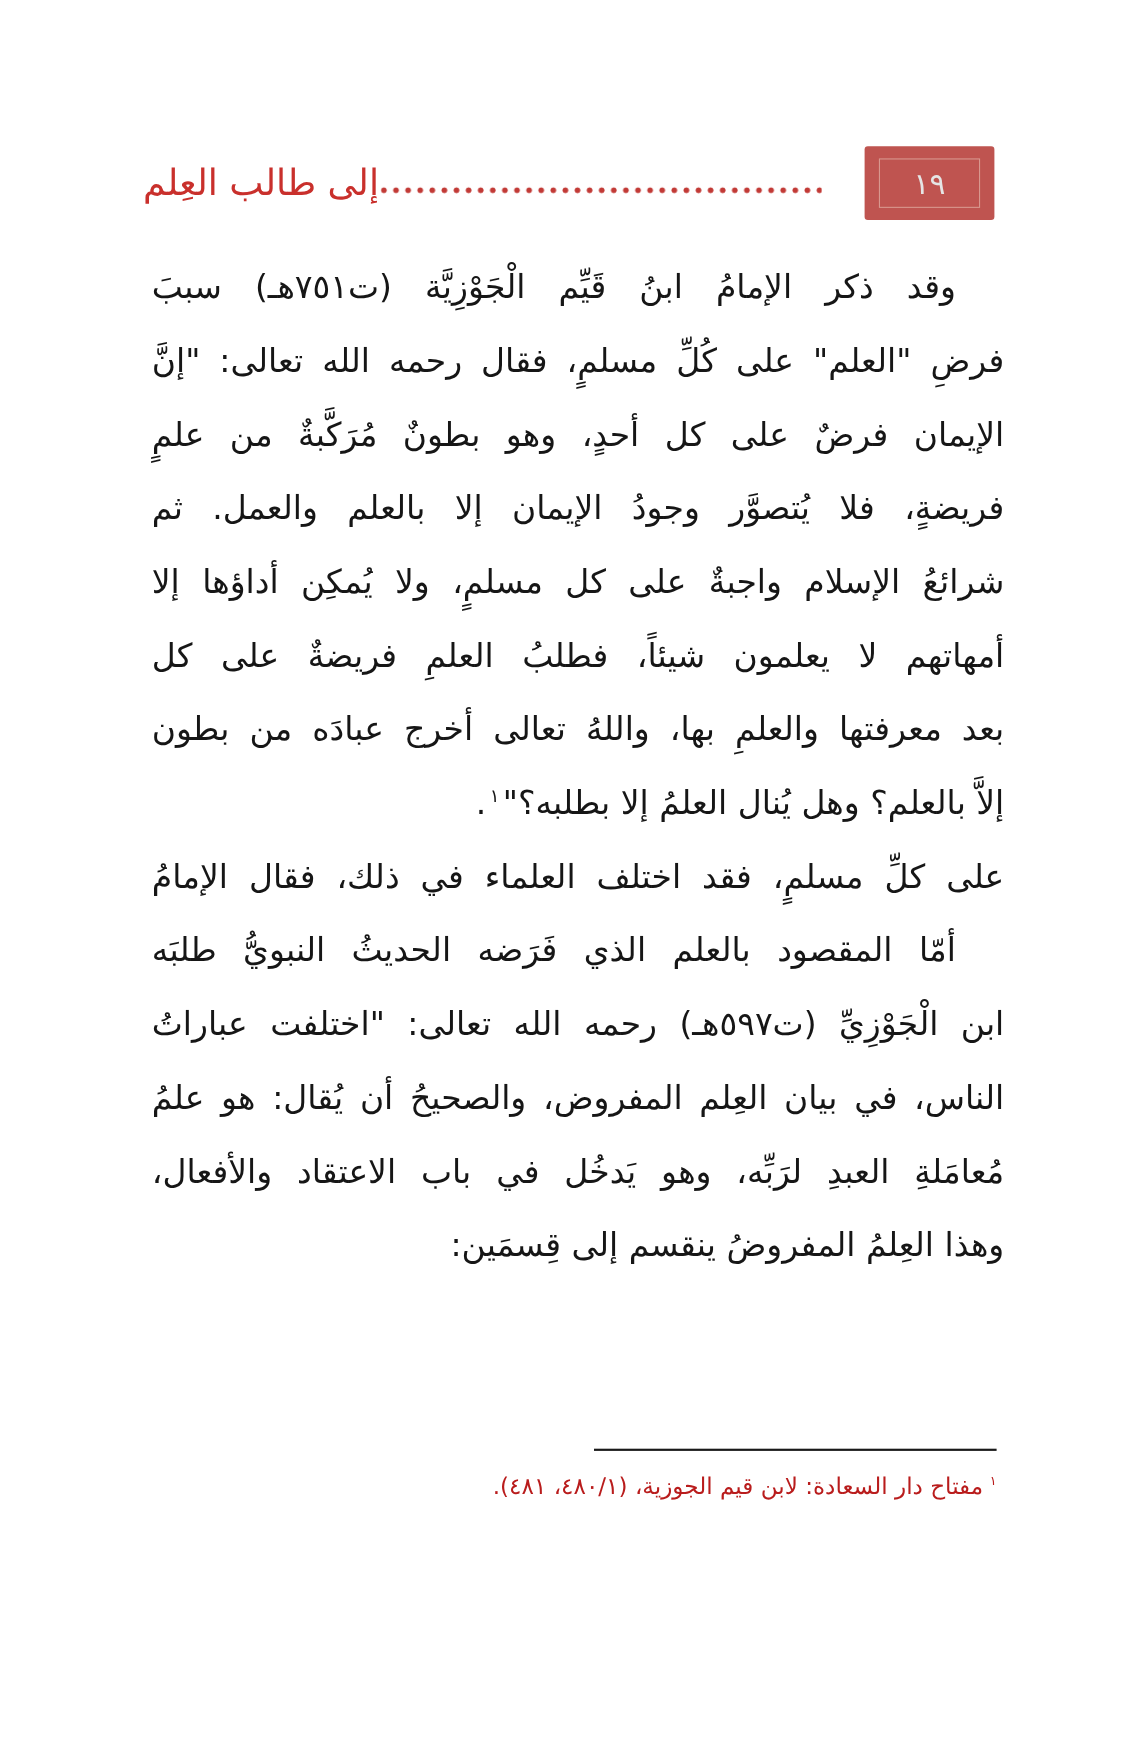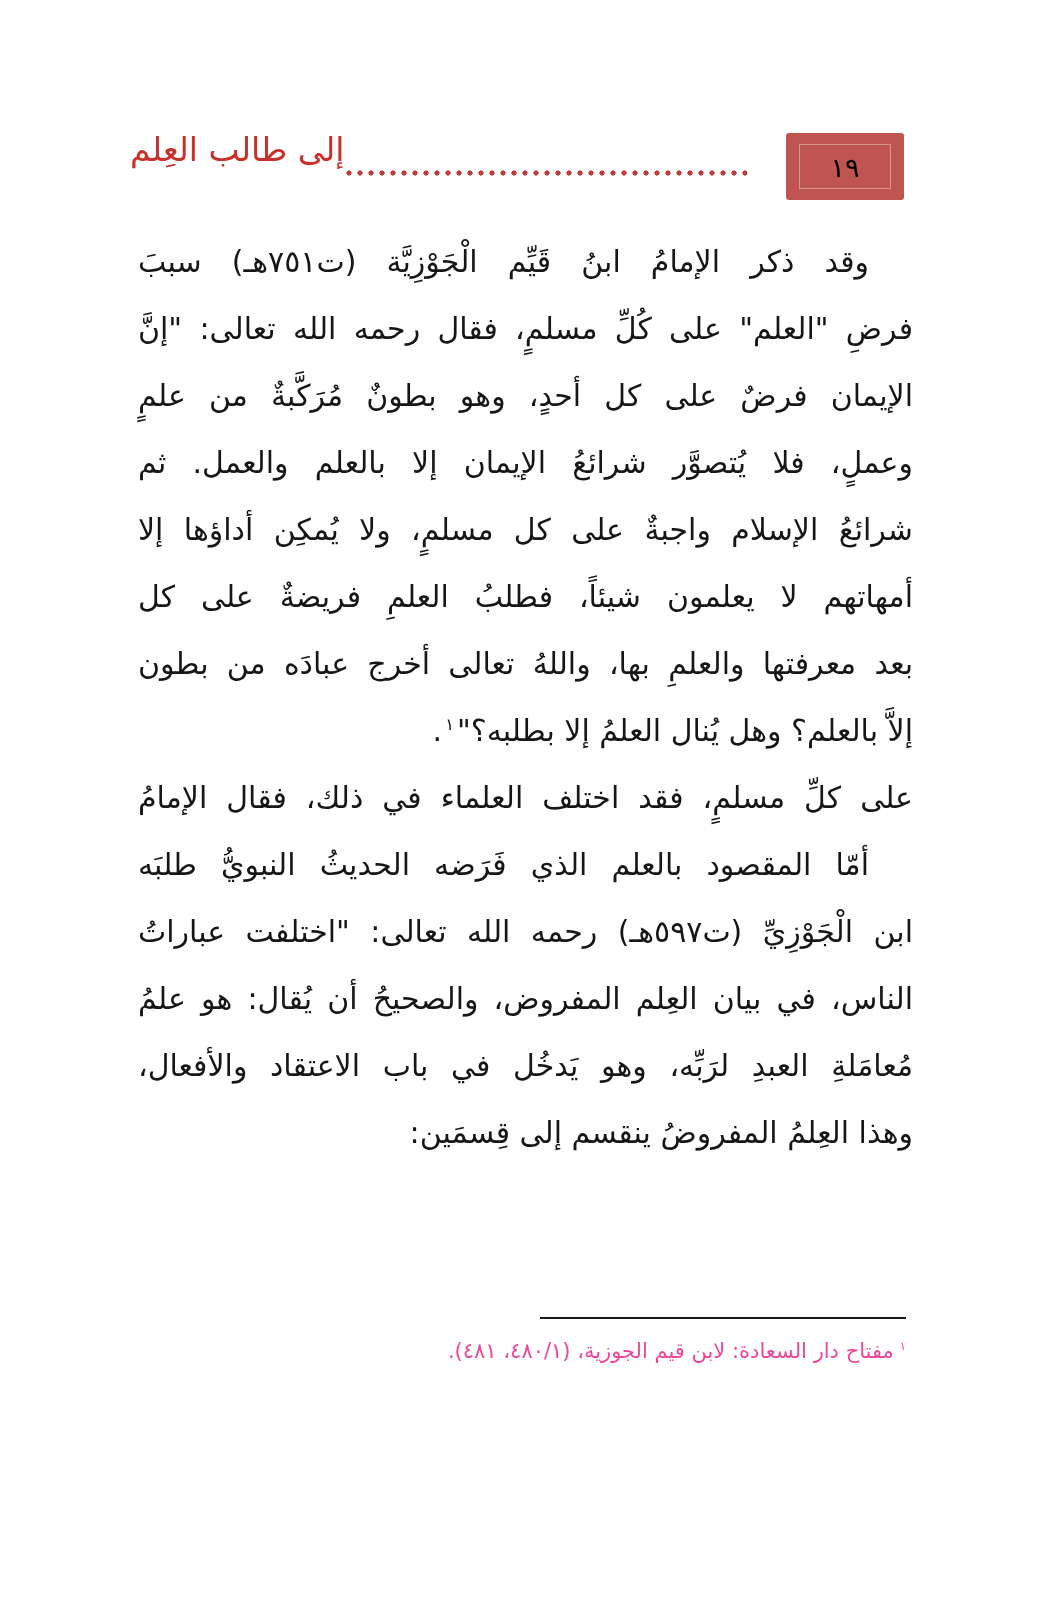--- a/index.html
+++ b/index.html
@@ -15,21 +15,21 @@
     direction: rtl;
     font-family: "DejaVu Sans", sans-serif;
     color: #161616;
     overflow: hidden;
   }
 
   
   .header-title {
     position: absolute;
     left: 130px;
-    top: 124px;
+    top: 140px;
     width: 230px;
     font-size: 33px;
     line-height: 52px;
     color: #c9302c;
     text-align: left;
     white-space: nowrap;
   }
   .header-dots {
     position: absolute;
     left: 346px;
@@ -60,21 +60,21 @@
   .page-number {
     position: absolute;
     left: 0;
     right: 0;
     top: 0;
     bottom: 0;
     display: flex;
     align-items: center;
     justify-content: center;
     font-size: 27px;
-    color: #000000;
+    color: #e5e5e5;
     padding-top: 2px;
   }
 
   
   .body-text {
     position: absolute;
     left: 138px;
     top: 228px;
     width: 775px;
   }
@@ -111,21 +111,21 @@
     background: #1a1a1a;
   }
   .footnote {
     position: absolute;
     left: 133px;
     top: 1330px;
     width: 775px;
     font-size: 21px;
     line-height: 42px;
     text-align: right;
-    color: #ec4899;
+    color: #b91c1c;
   }
   .footnote sup.fn-ref {
     margin: 0 2px 0 6px;
   }
 </style>
 </head>
 <body>
 
 <div class="page">
 
@@ -133,21 +133,21 @@
   <div class="header-dots"></div>
   <div class="page-number-box">
     <div class="page-number-inner"></div>
     <div class="page-number">١٩</div>
   </div>
 
   <main class="body-text">
     <div class="line indent">وقد ذكر الإمامُ ابنُ قَيِّم الْجَوْزِيَّة (ت٧٥١هـ) سببَ</div>
     <div class="line">فرضِ "العلم" على كُلِّ مسلمٍ، فقال رحمه الله تعالى: "إنَّ</div>
     <div class="line">الإيمان فرضٌ على كل أحدٍ، وهو بطونٌ مُرَكَّبةٌ من علمٍ</div>
-    <div class="line">وعملٍ، فلا يُتصوَّر شرائعُ الإيمان إلا بالعلم والعمل. ثم</div>
+    <div class="line">فريضةٍ، فلا يُتصوَّر وجودُ الإيمان إلا بالعلم والعمل. ثم</div>
     <div class="line">شرائعُ الإسلام واجبةٌ على كل مسلمٍ، ولا يُمكِن أداؤها إلا</div>
     <div class="line">أمهاتهم لا يعلمون شيئاً، فطلبُ العلمِ فريضةٌ على كل</div>
     <div class="line">بعد معرفتها والعلمِ بها، واللهُ تعالى أخرج عبادَه من بطون</div>
     <div class="line last"><span>إلاَّ بالعلم؟ وهل يُنال العلمُ إلا بطلبه؟"</span><sup class="fn-ref">١</sup><span>.</span></div>
     <div class="line">على كلِّ مسلمٍ، فقد اختلف العلماء في ذلك، فقال الإمامُ</div>
     <div class="line indent">أمّا المقصود بالعلم الذي فَرَضه الحديثُ النبويُّ طلبَه</div>
     <div class="line">ابن الْجَوْزِيِّ (ت٥٩٧هـ) رحمه الله تعالى: "اختلفت عباراتُ</div>
     <div class="line">الناس، في بيان العِلم المفروض، والصحيحُ أن يُقال: هو علمُ</div>
     <div class="line">مُعامَلةِ العبدِ لرَبِّه، وهو يَدخُل في باب الاعتقاد والأفعال،</div>
     <div class="line last">وهذا العِلمُ المفروضُ ينقسم إلى قِسمَين:</div>

